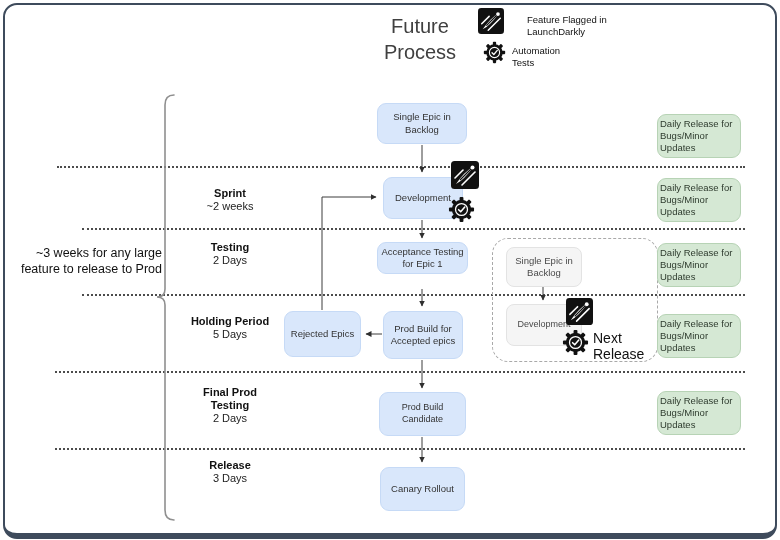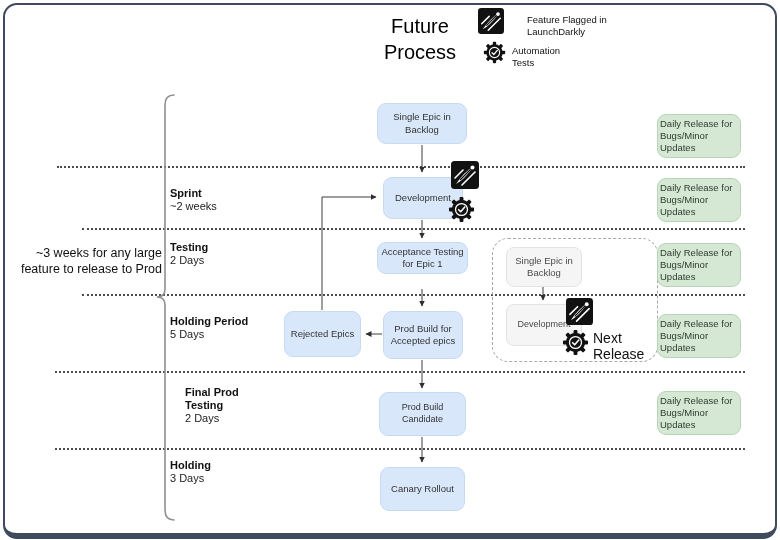--- a/index.html
+++ b/index.html
@@ -8,28 +8,28 @@
     font-family:"Liberation Sans", sans-serif;color:#222;
   }
   .frame{
     position:absolute;left:3px;top:3px;right:3px;bottom:1px;
     border:2px solid #3e4b5c;border-bottom-width:6px;border-radius:14px;
     pointer-events:none;z-index:6;
   }
   .abs{position:absolute;}
   .title{
     left:358px;top:13px;width:124px;text-align:center;
-    font-size:20px;line-height:1.3;font-weight:500;color:#000000;z-index:3;
+    font-size:20px;line-height:1.3;font-weight:500;color:#404040;z-index:3;
   }
   .legend-label{font-size:9.5px;line-height:1.25;color:#111;z-index:3;}
   .side-note{
     left:14px;top:245px;width:148px;text-align:right;
     font-size:12.5px;line-height:1.3;color:#111;z-index:3;
   }
-  .stage{width:120px;z-index:3;}
+  .stage{width:120px;text-align:center;z-index:3;}
   .stage .nm{font-size:11px;font-weight:bold;line-height:1.2;color:#111;}
   .stage .du{font-size:11px;line-height:1.25;color:#222;}
   .node{
     background:#d9e7fb;border:1px solid #c6daf6;border-radius:9px;
     display:flex;align-items:center;justify-content:center;text-align:center;
     font-size:9.5px;line-height:1.3;color:#333;z-index:2;padding:2px;box-sizing:border-box;
   }
   .gray-node{
     background:#f5f5f5;border:1px solid #e3e3e3;border-radius:8px;
     display:flex;align-items:center;justify-content:center;text-align:center;
@@ -118,21 +118,21 @@
   </div>
   <div class="abs stage" style="left:170px;top:315px">
     <div class="nm">Holding Period</div>
     <div class="du">5 Days</div>
   </div>
   <div class="abs stage" style="left:170px;top:386px;width:90px;left:185px">
     <div class="nm">Final Prod Testing</div>
     <div class="du">2 Days</div>
   </div>
   <div class="abs stage" style="left:170px;top:459px">
-    <div class="nm">Holding</div>
+    <div class="nm">Release</div>
     <div class="du">3 Days</div>
   </div>
 
   <svg class="abs connectors" width="780" height="540" viewBox="0 0 780 540">
     <defs>
       <marker id="arr" markerWidth="7" markerHeight="7" refX="5.5" refY="3" orient="auto">
         <path d="M0 0 L6 3 L0 6 Z" fill="#2f2f2f"></path>
       </marker>
     </defs>
     <line x1="422" y1="145" x2="422" y2="172" marker-end="url(#arr)"></line>

